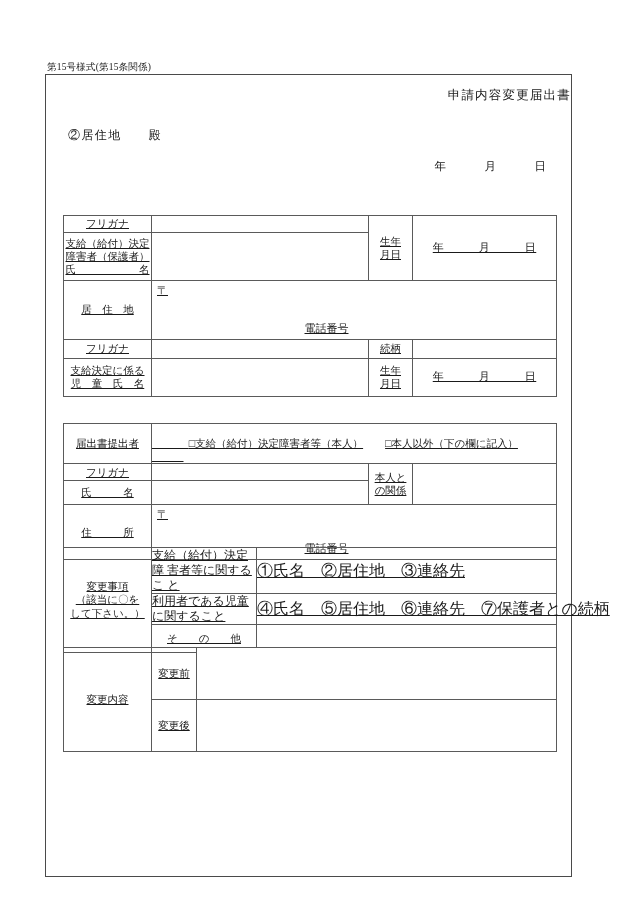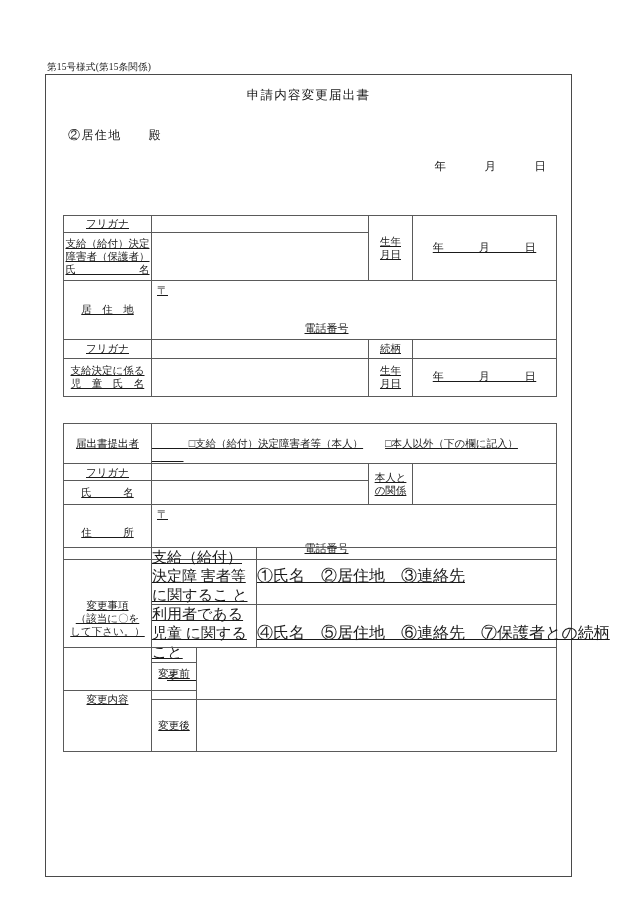--- a/index.html
+++ b/index.html
@@ -45,21 +45,21 @@
     position: absolute;
     left: 0; top: 0;
     width: 100%;
     height: 100%;
   }
   .doc-title {
     position: absolute;
     top: 12px;
     left: 0;
     width: 100%;
-    text-align: center;
+    text-align: right;
     font-size: 12.5px;
     letter-spacing: 1.2px;
   }
   .addressee {
     position: absolute;
     left: 22px;
     top: 52px;
     font-size: 12px;
     letter-spacing: 1.4px;
     white-space: pre;
@@ -148,21 +148,21 @@
   .vcenter-label {
     text-align: center;
     white-space: pre-line;
     line-height: 1.45;
     font-size: 10.5px;
   }
   .mid-label {
     text-align: left;
     padding: 2px 4px;
     line-height: 1.3;
-    font-size: 15px;
+    font-size: 12px;
   }
 </style>
 </head>
 <body>
 
 <div class="page">
 
   <div class="form-no">第15号様式(第15条関係)</div>
 
   <div class="sheet">

